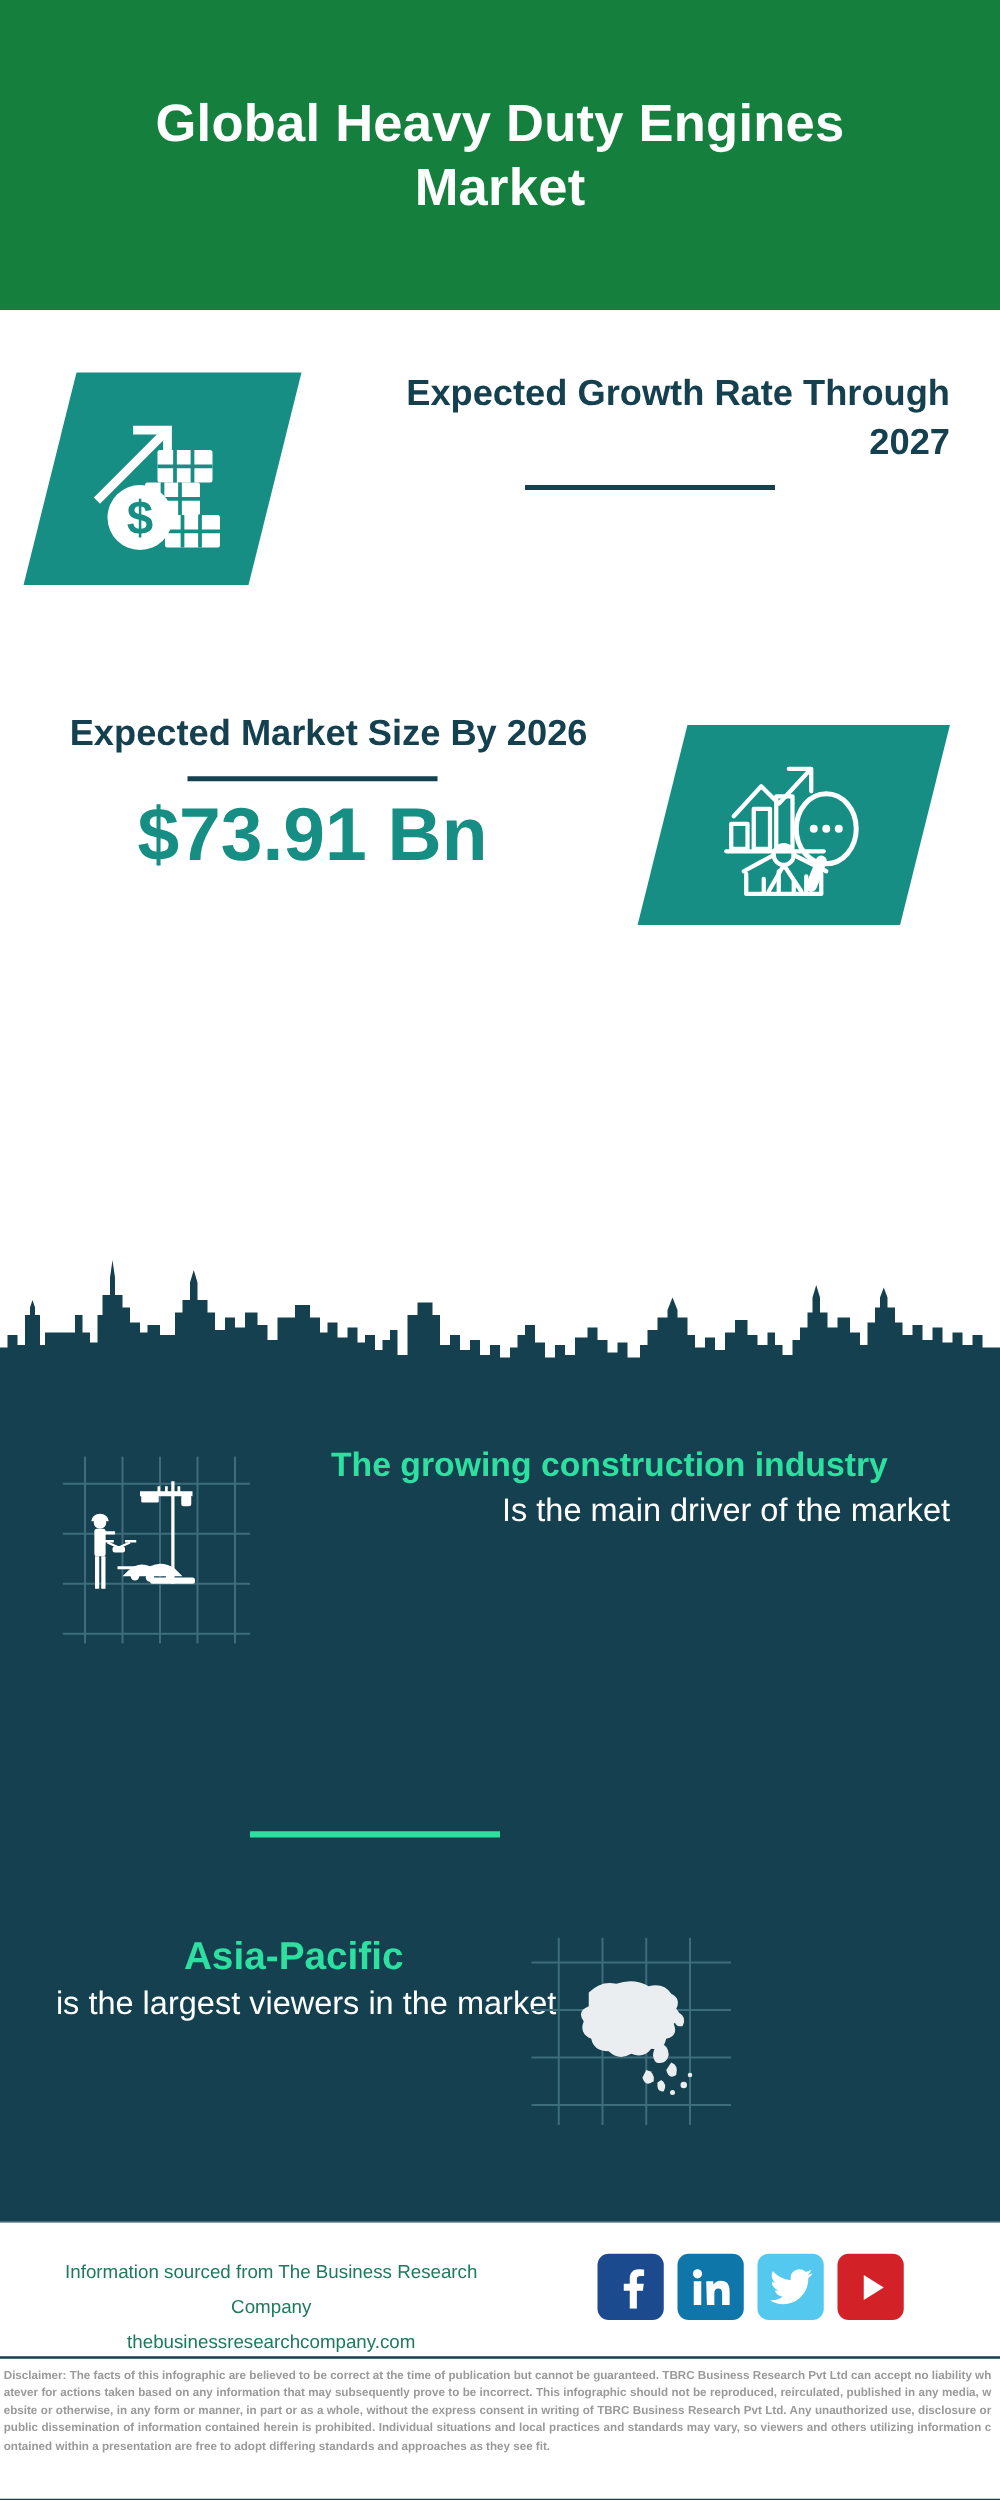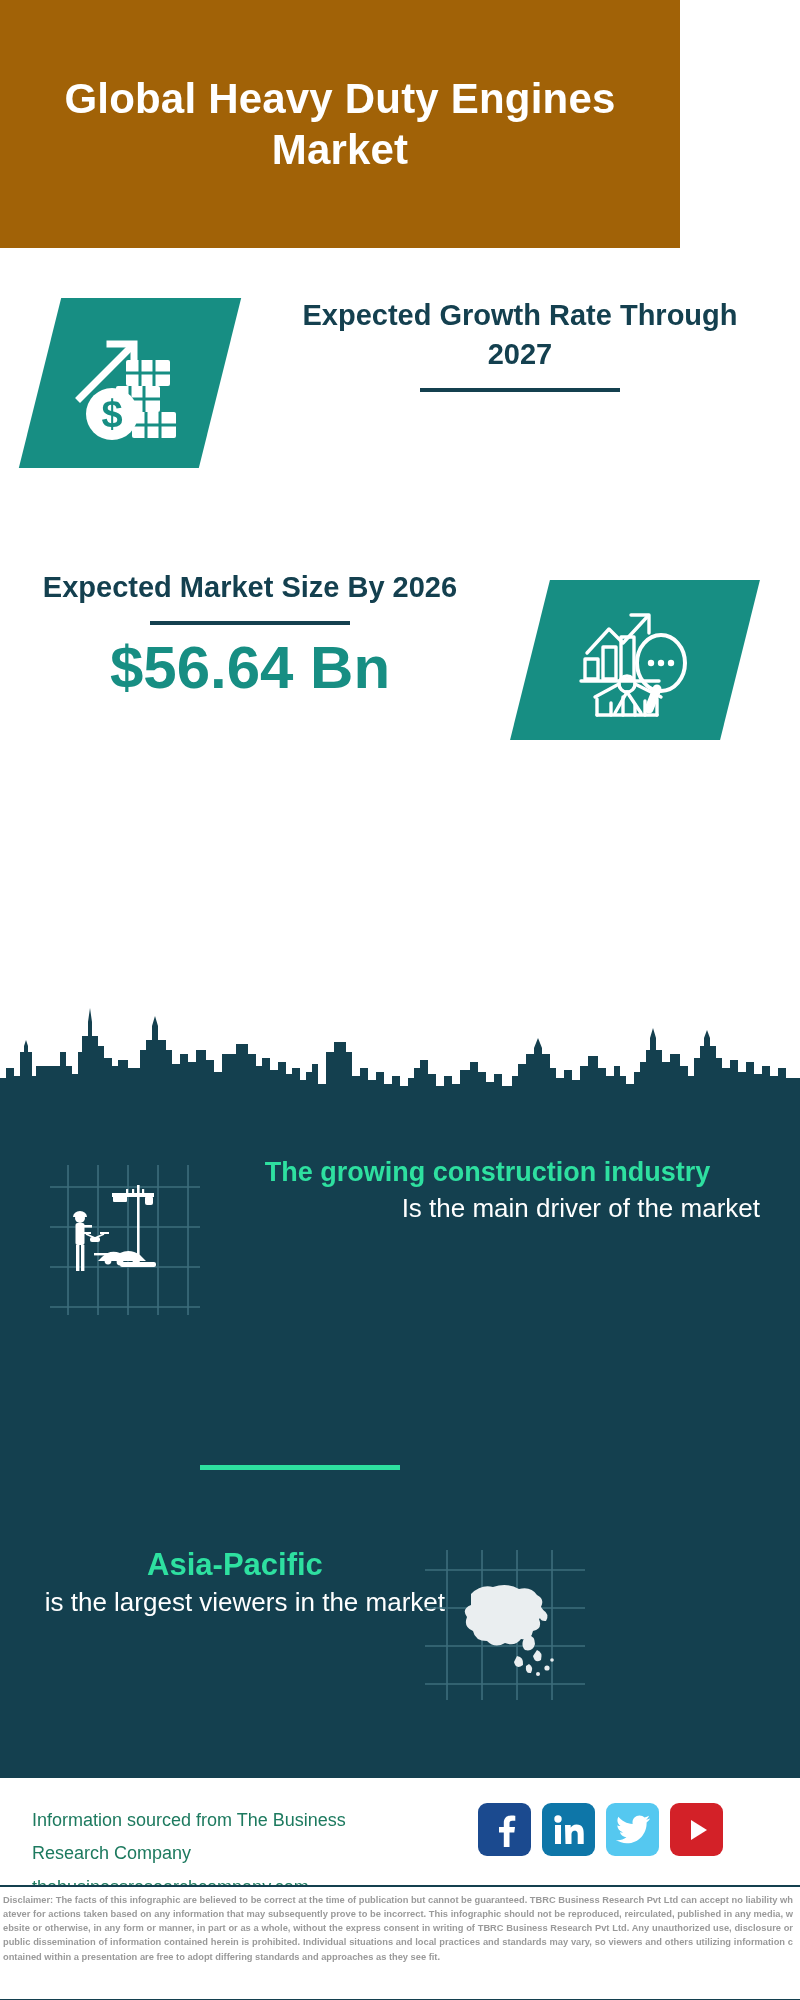--- a/index.html
+++ b/index.html
@@ -7,22 +7,22 @@
     width:800px;height:2000px;
     background:#ffffff;
     font-family:"Liberation Sans", sans-serif;
     overflow:hidden;
     position:relative;
   }
   .page{width:800px;height:2000px;position:relative;background:#fff;}
 
   
   .header{
-    position:absolute;left:0;top:0;width:680px;height:248px;
-    background:#a16207;
+    position:absolute;left:0;top:0;width:800px;height:248px;
+    background:#15803d;
     display:flex;align-items:center;justify-content:center;
   }
   .header-title{
     color:#ffffff;font-size:42px;font-weight:bold;line-height:1.22;
     text-align:center;letter-spacing:.2px;width:560px;
   }
 
   
   .stat1{position:absolute;left:0;top:248px;width:800px;height:310px;}
   .para-left{
@@ -31,21 +31,21 @@
     transform:skewX(-14deg);
   }
   .para-left-inner{
     position:absolute;left:40px;top:50px;width:180px;height:170px;
     display:flex;align-items:center;justify-content:center;
   }
   .stat1-text{
     position:absolute;left:280px;top:48px;width:480px;text-align:center;
   }
   .stat-label{
-    color:#14404f;font-size:29px;font-weight:bold;line-height:1.35;
+    color:#14404f;font-size:29px;font-weight:bold;line-height:1.35;text-align:right;
   }
   .rule{
     width:200px;height:4px;background:#14404f;margin:14px auto 10px auto;
   }
   .stat-value{
     color:#178e83;font-size:60px;font-weight:bold;line-height:1.1;
   }
 
   
   .stat2{position:absolute;left:0;top:558px;width:800px;height:215px;}
@@ -98,21 +98,21 @@
   }
 
   
   .social-bar{
     position:absolute;left:0;top:1777px;width:800px;height:108px;
     background:#ffffff;
     border-top:1px solid #14404f;
   }
   .src-text{
     position:absolute;left:32px;top:26px;width:370px;
-    color:#1d7a5f;font-size:18px;line-height:1.85;
+    color:#1d7a5f;font-size:15px;line-height:1.85;text-align:center;
   }
   .social-icons{
     position:absolute;left:478px;top:25px;display:flex;gap:11px;
   }
   .sicon{
     width:53px;height:53px;border-radius:9px;
     display:flex;align-items:center;justify-content:center;
   }
   .fb{background:#1b4a8f;}
   .li{background:#0e76a8;}
@@ -172,21 +172,21 @@
     <div class="stat1-text">
       <div class="stat-label">Expected Growth Rate Through 2027</div>
       <div class="rule"></div>
     </div>
   </div>
 
   <div class="stat2">
     <div class="stat2-text">
       <div class="stat-label">Expected Market Size By 2026</div>
       <div class="rule"></div>
-      <div class="stat-value">$56.64 Bn</div>
+      <div class="stat-value">$73.91 Bn</div>
     </div>
     <div class="para-right"></div>
     <div class="para-right-inner">
       <svg width="120" height="118" viewBox="0 0 120 118">
         <g fill="none" stroke="#ffffff" stroke-width="3.4" stroke-linecap="round" stroke-linejoin="round">
           <path d="M12 52 L34 28 L48 42 L72 16"></path>
           <path d="M56 14 L74 14 L74 32"></path>
           <rect x="10" y="58" width="13" height="20"></rect>
           <rect x="28" y="46" width="13" height="32"></rect>
           <rect x="46" y="36" width="13" height="42"></rect>

